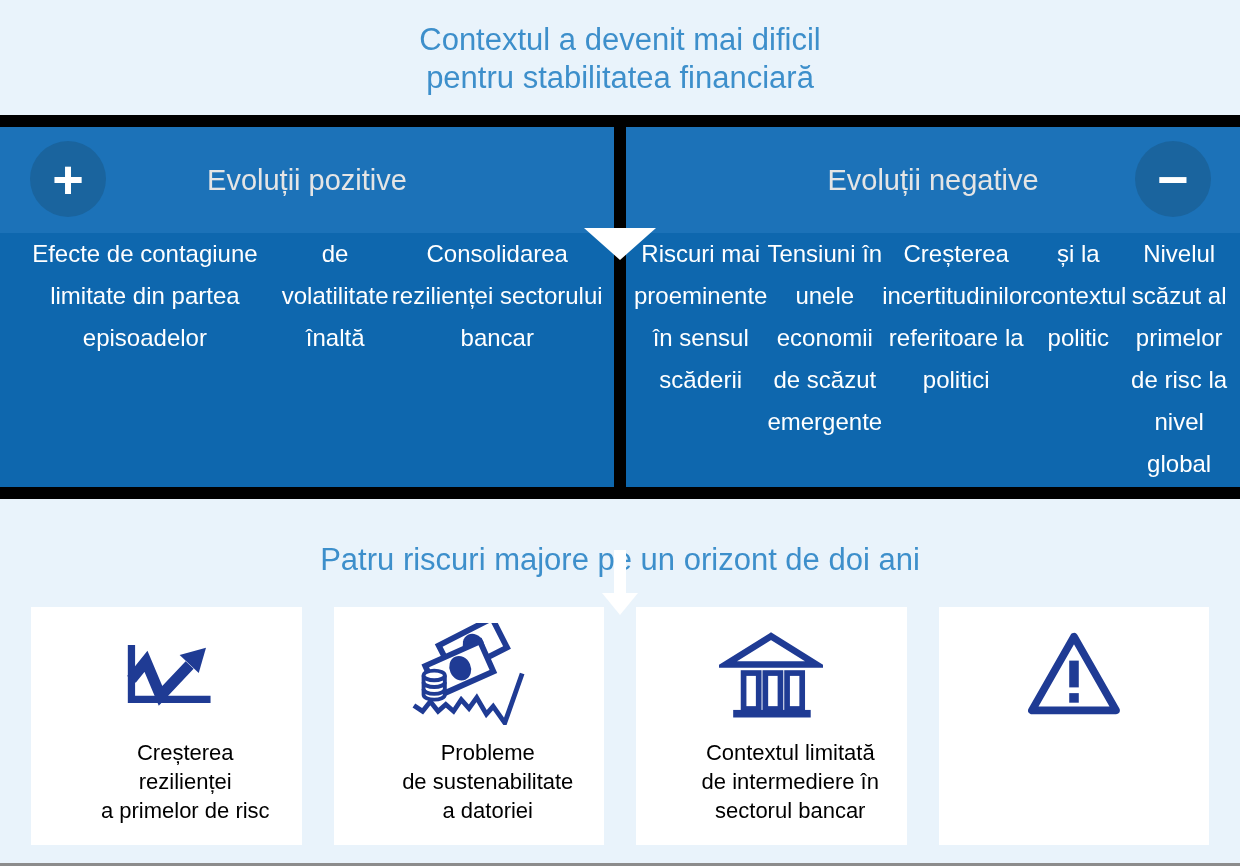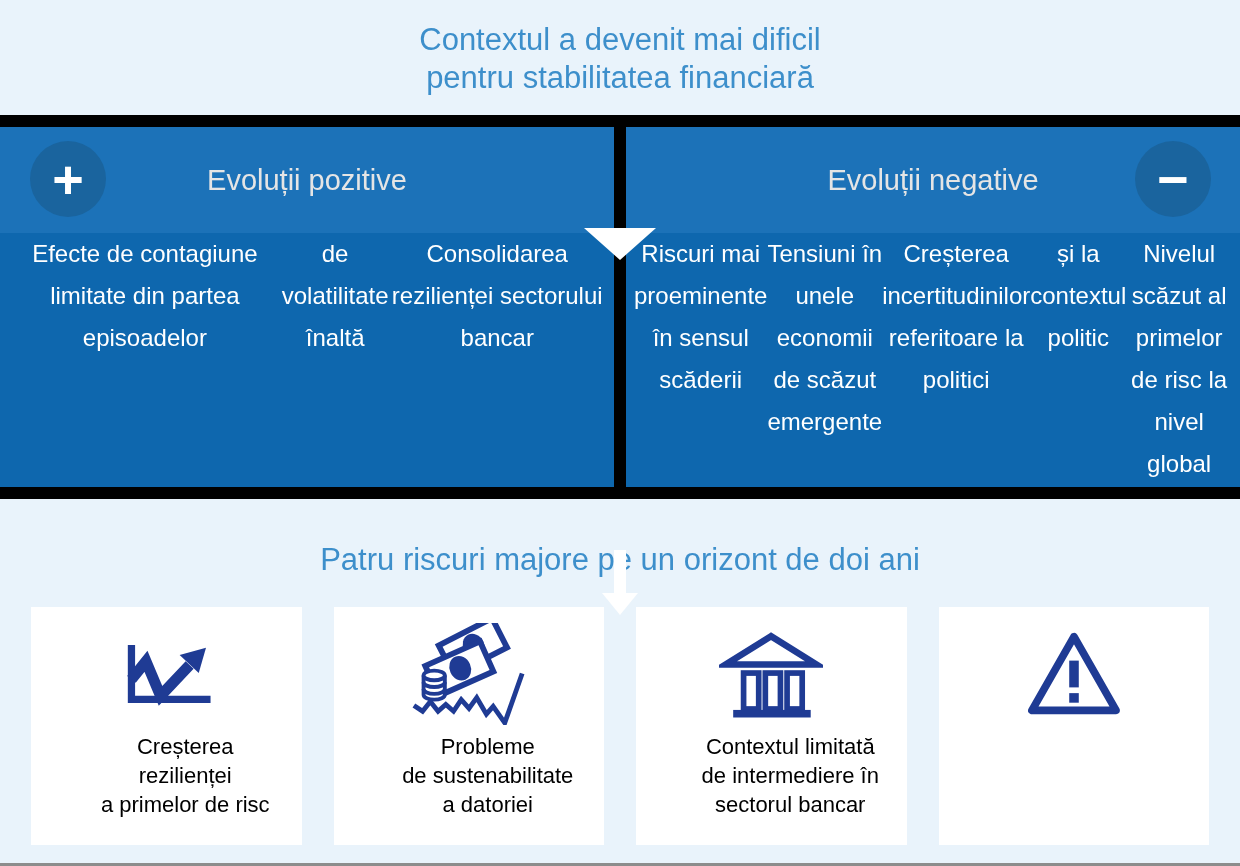--- a/index.html
+++ b/index.html
@@ -32,21 +32,21 @@
   .arrow-down{position:absolute;left:0;top:0;width:100%;height:0;}
   .arrow-shaft{position:absolute;left:614px;top:435px;width:12px;height:45px;background:#fff;}
   .arrow-head{position:absolute;left:602px;top:478px;width:0;height:0;
               border-left:18px solid transparent;border-right:18px solid transparent;border-top:22px solid #fff;}
 
   
   .subtitle{margin:42px 0 0 0;text-align:center;color:#3D8FCB;font-size:31px;line-height:38px;font-weight:400;}
   .cards{display:flex;gap:32px;padding:28px 31px 0 31px;}
   .card{flex:1;height:238px;background:#fff;text-align:center;box-sizing:border-box;padding-top:12px;}
   .icon-box{height:110px;display:flex;align-items:center;justify-content:center;color:#1F3B94;}
-  .card-label{margin-top:3px;color:#000;font-size:22px;line-height:29px;padding-left:38px;}
+  .card-label{margin-top:9px;color:#000;font-size:22px;line-height:29px;padding-left:38px;}
 </style>
 </head>
 <body>
 
 <div class="page">
 
   <div class="top-area">
     <div class="main-title">
       <div>Contextul a devenit mai dificil</div>
       <div>pentru stabilitatea financiară</div>

